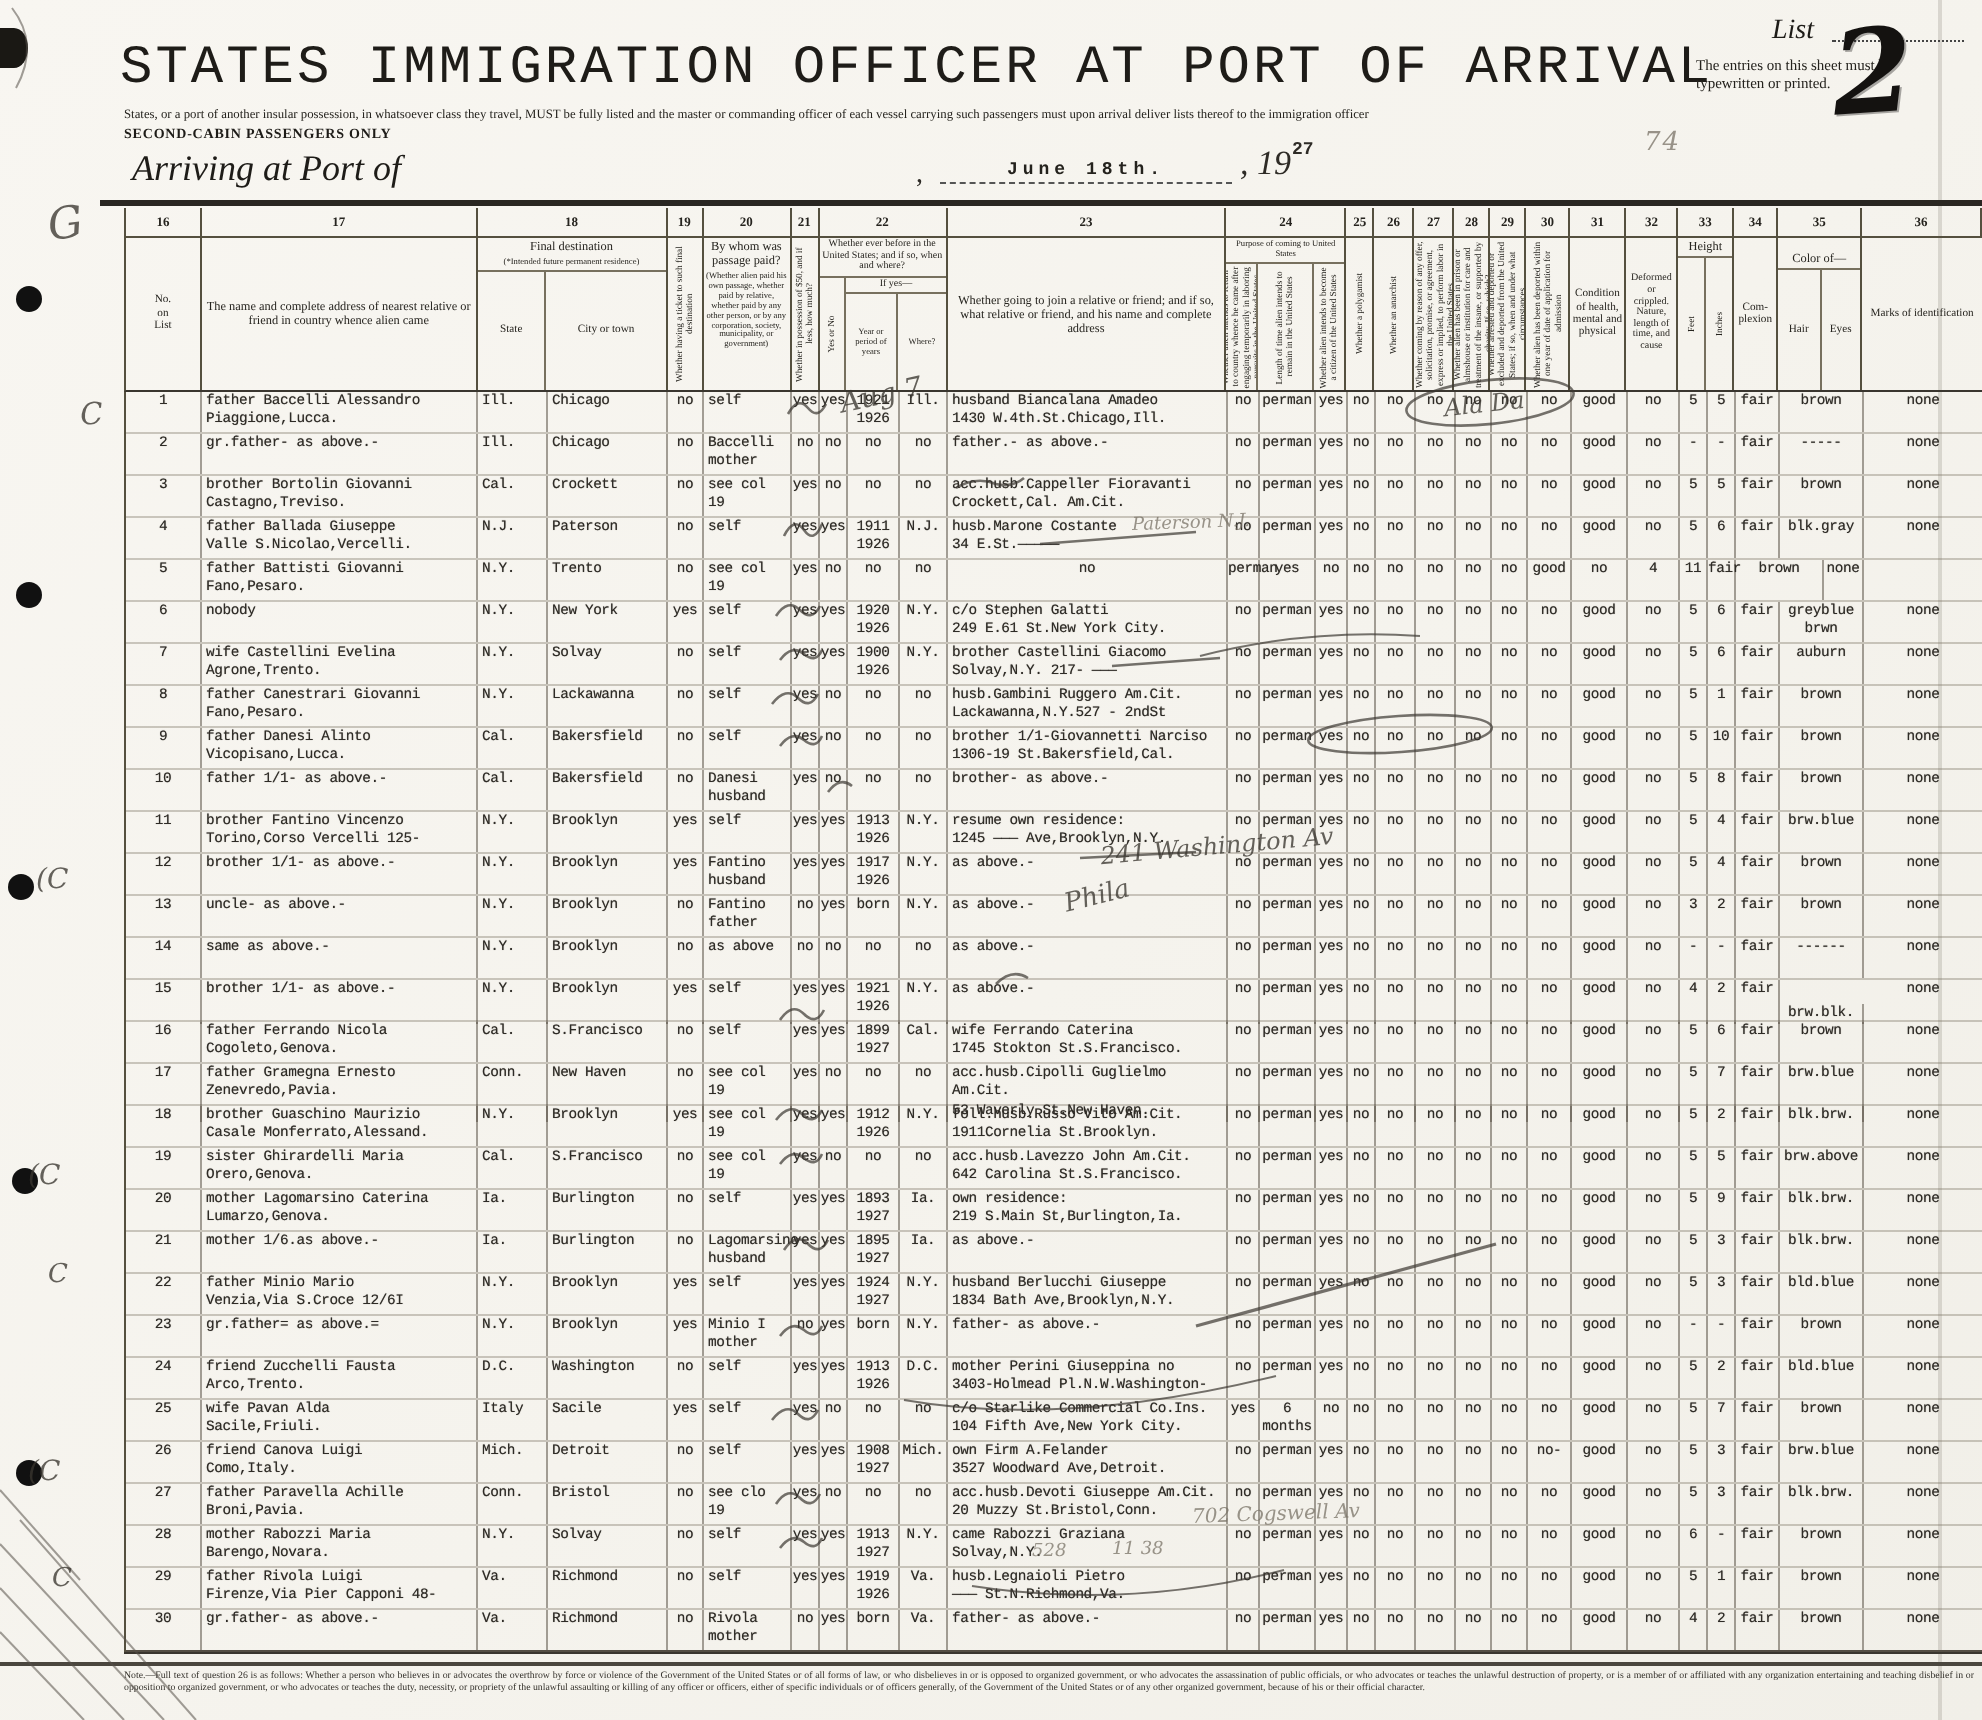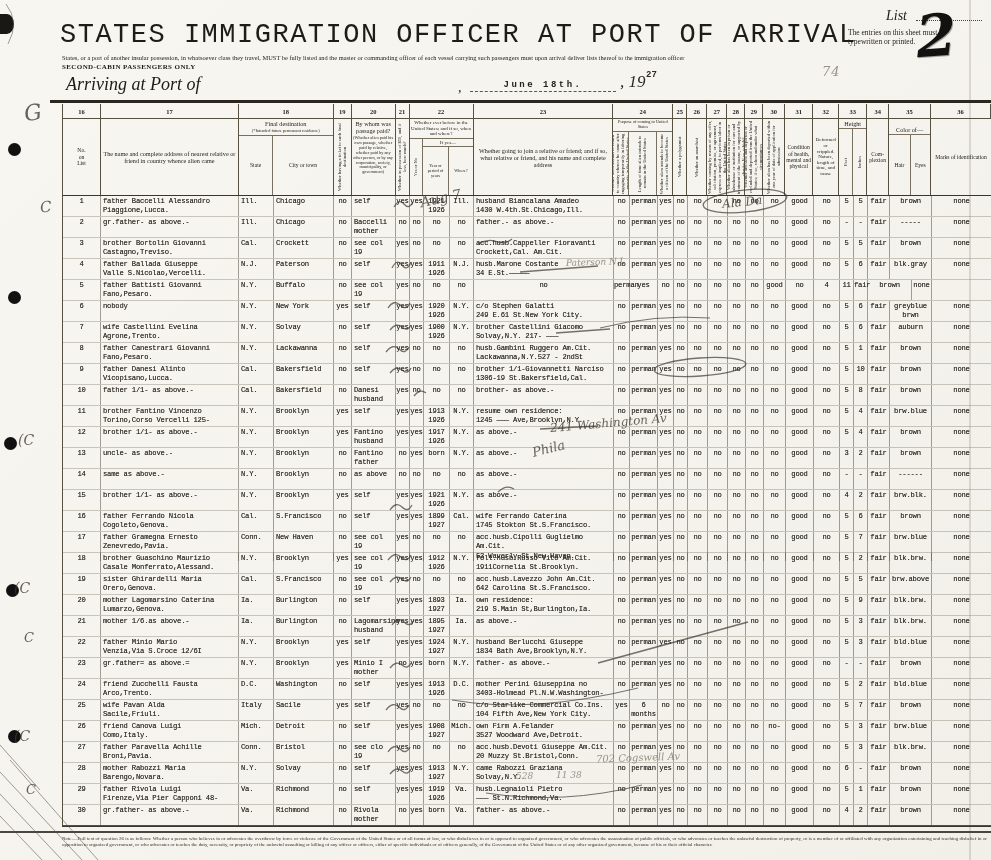--- a/index.html
+++ b/index.html
@@ -370,21 +370,21 @@
         <div class="dc ctr">6</div>
         <div class="dc ctr">fair</div>
         <div class="dc ctr" style="grid-column: span 2;">blk.gray</div>
         <div class="dc ctr">none</div>
       </div>
       <div class="drow">
         <div class="dc ctr">5</div>
         <div class="dc">father Battisti Giovanni
 Fano,Pesaro.</div>
         <div class="dc">N.Y.</div>
-        <div class="dc">Buffalo</div>
+        <div class="dc">Trento</div>
         <div class="dc ctr">no</div>
         <div class="dc">see col 19</div>
         <div class="dc ctr">yes</div>
         <div class="dc ctr">no</div>
         <div class="dc ctr">no</div>
         <div class="dc ctr">no</div>
         <div class="dc ctr">no</div>
         <div class="dc ctr">perman</div>
         <div class="dc ctr">yes</div>
         <div class="dc ctr">no</div>
@@ -699,21 +699,21 @@
         <div class="dc ctr">no</div>
         <div class="dc ctr">no</div>
         <div class="dc ctr">no</div>
         <div class="dc ctr">no</div>
         <div class="dc ctr">no</div>
         <div class="dc ctr">good</div>
         <div class="dc ctr">no</div>
         <div class="dc ctr">4</div>
         <div class="dc ctr">2</div>
         <div class="dc ctr">fair</div>
-        <div class="dc ctr" style="grid-column: span 2;">brw.blk.</div>
+        <div class="dc ctr" style="grid-column: span 2; margin-top: 12px;">brw.blk.</div>
         <div class="dc ctr">none</div>
       </div>
       <div class="drow">
         <div class="dc ctr">16</div>
         <div class="dc">father Ferrando Nicola
 Cogoleto,Genova.</div>
         <div class="dc">Cal.</div>
         <div class="dc">S.Francisco</div>
         <div class="dc ctr">no</div>
         <div class="dc">self</div>

